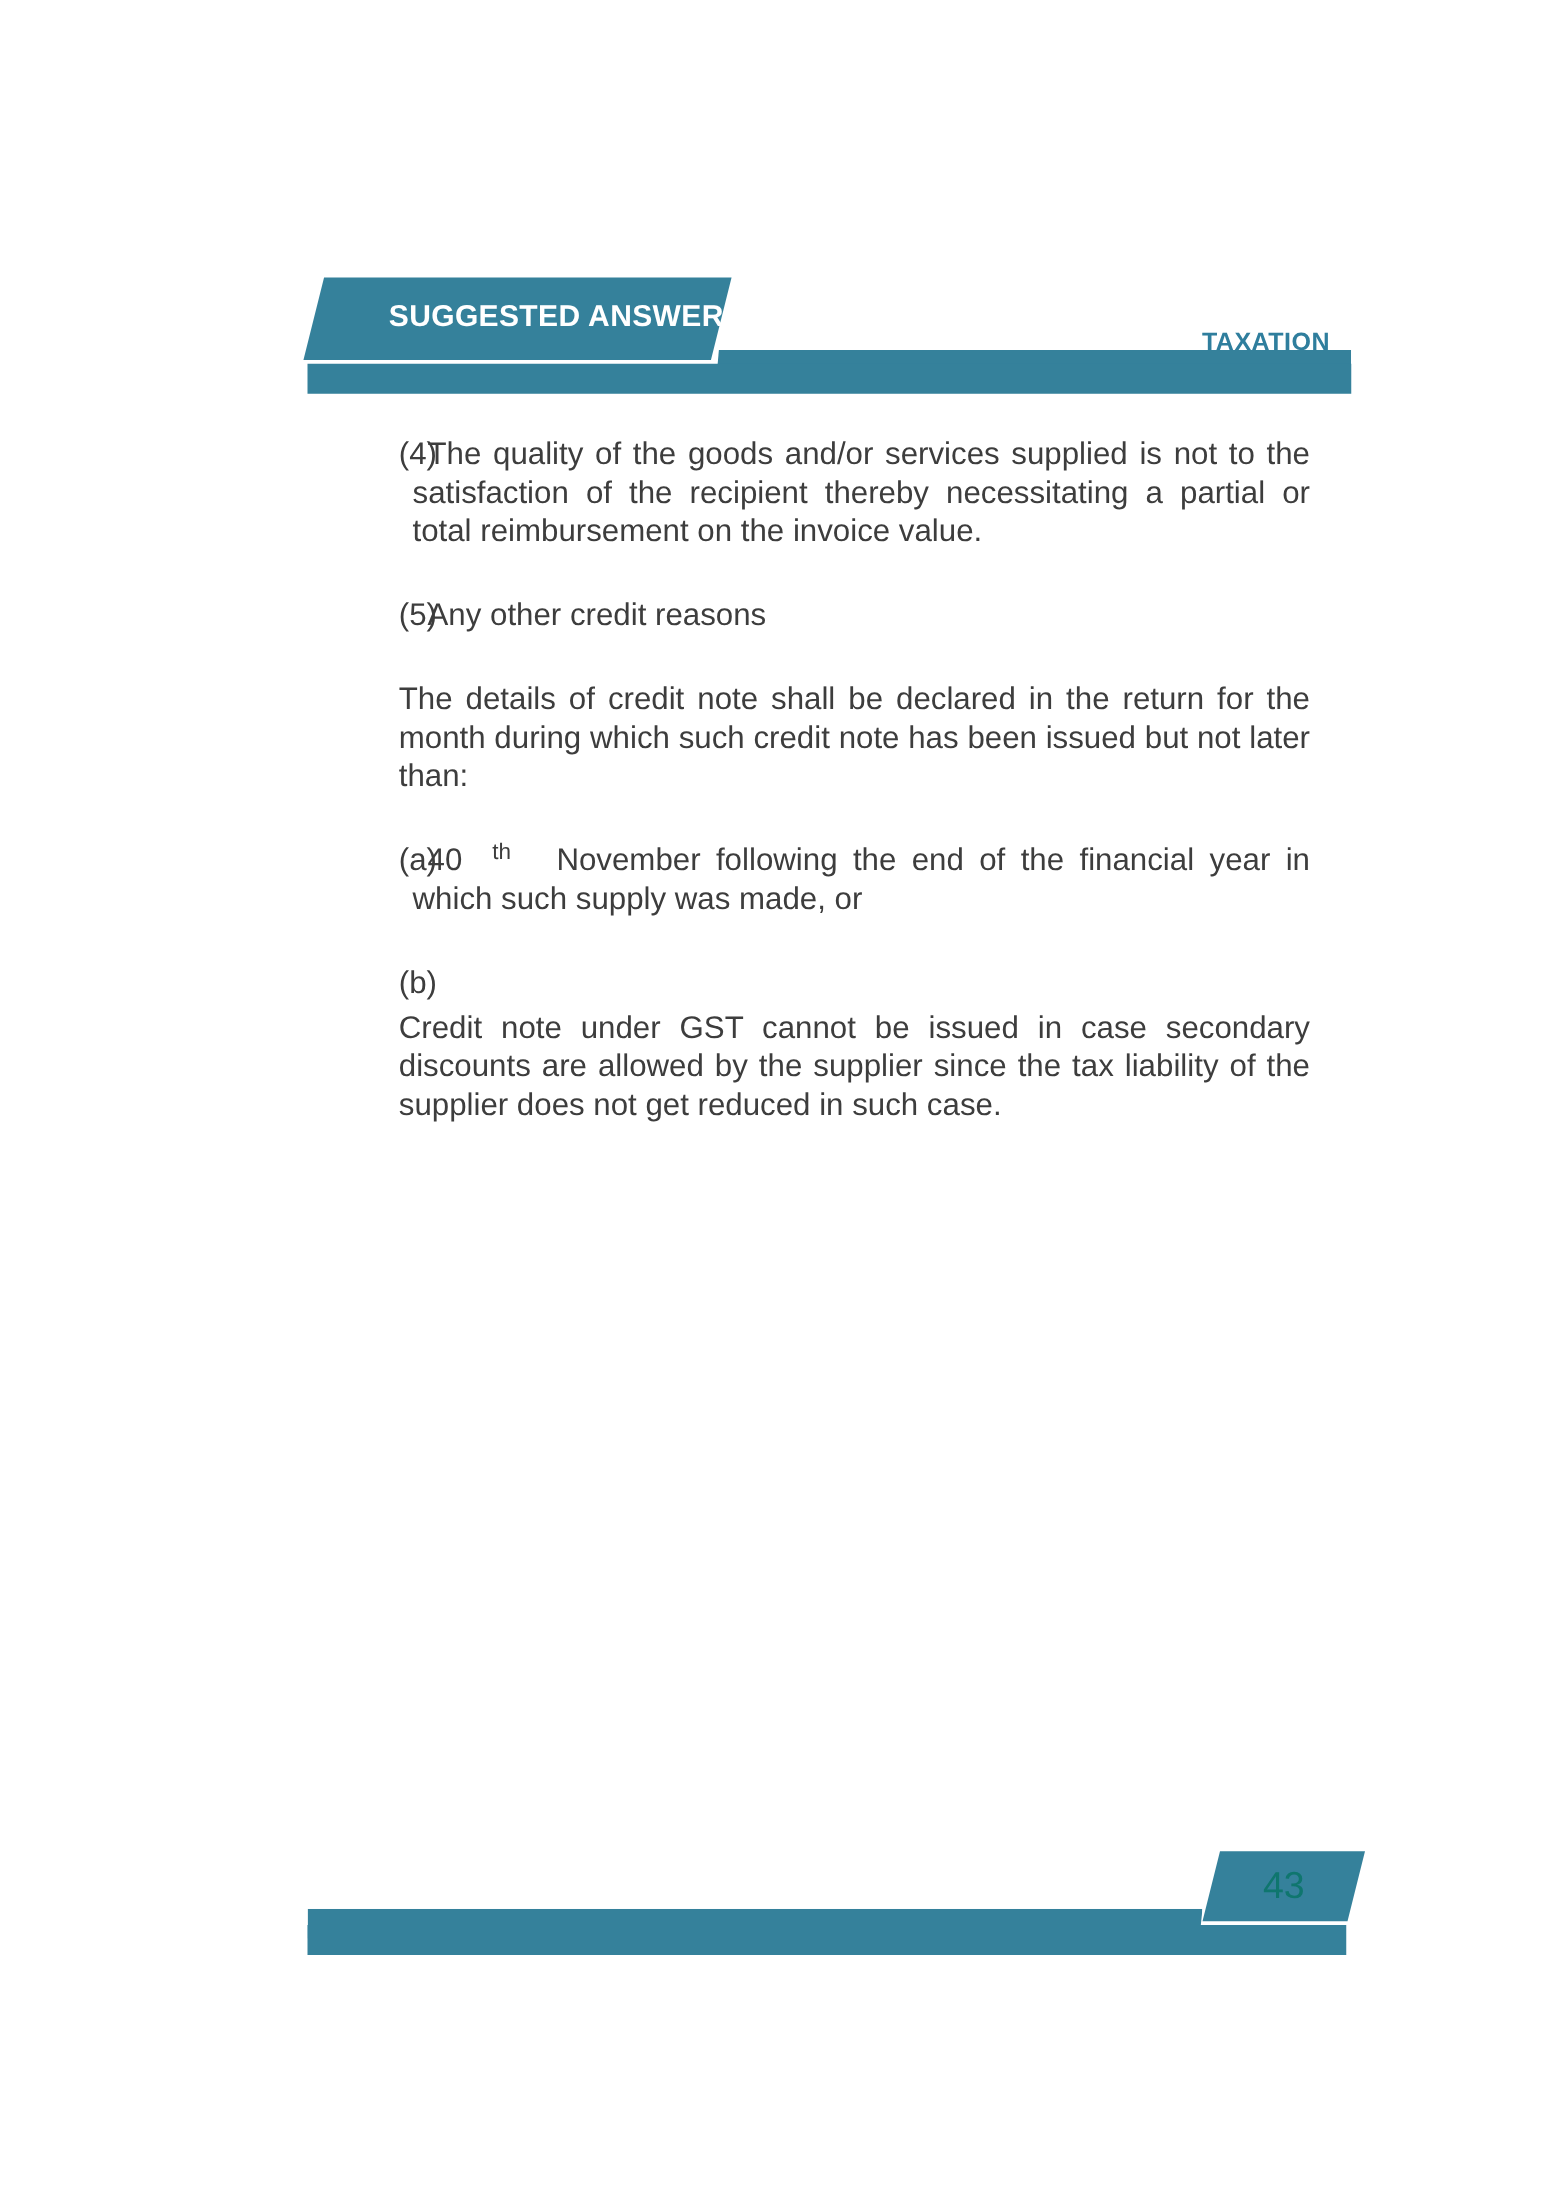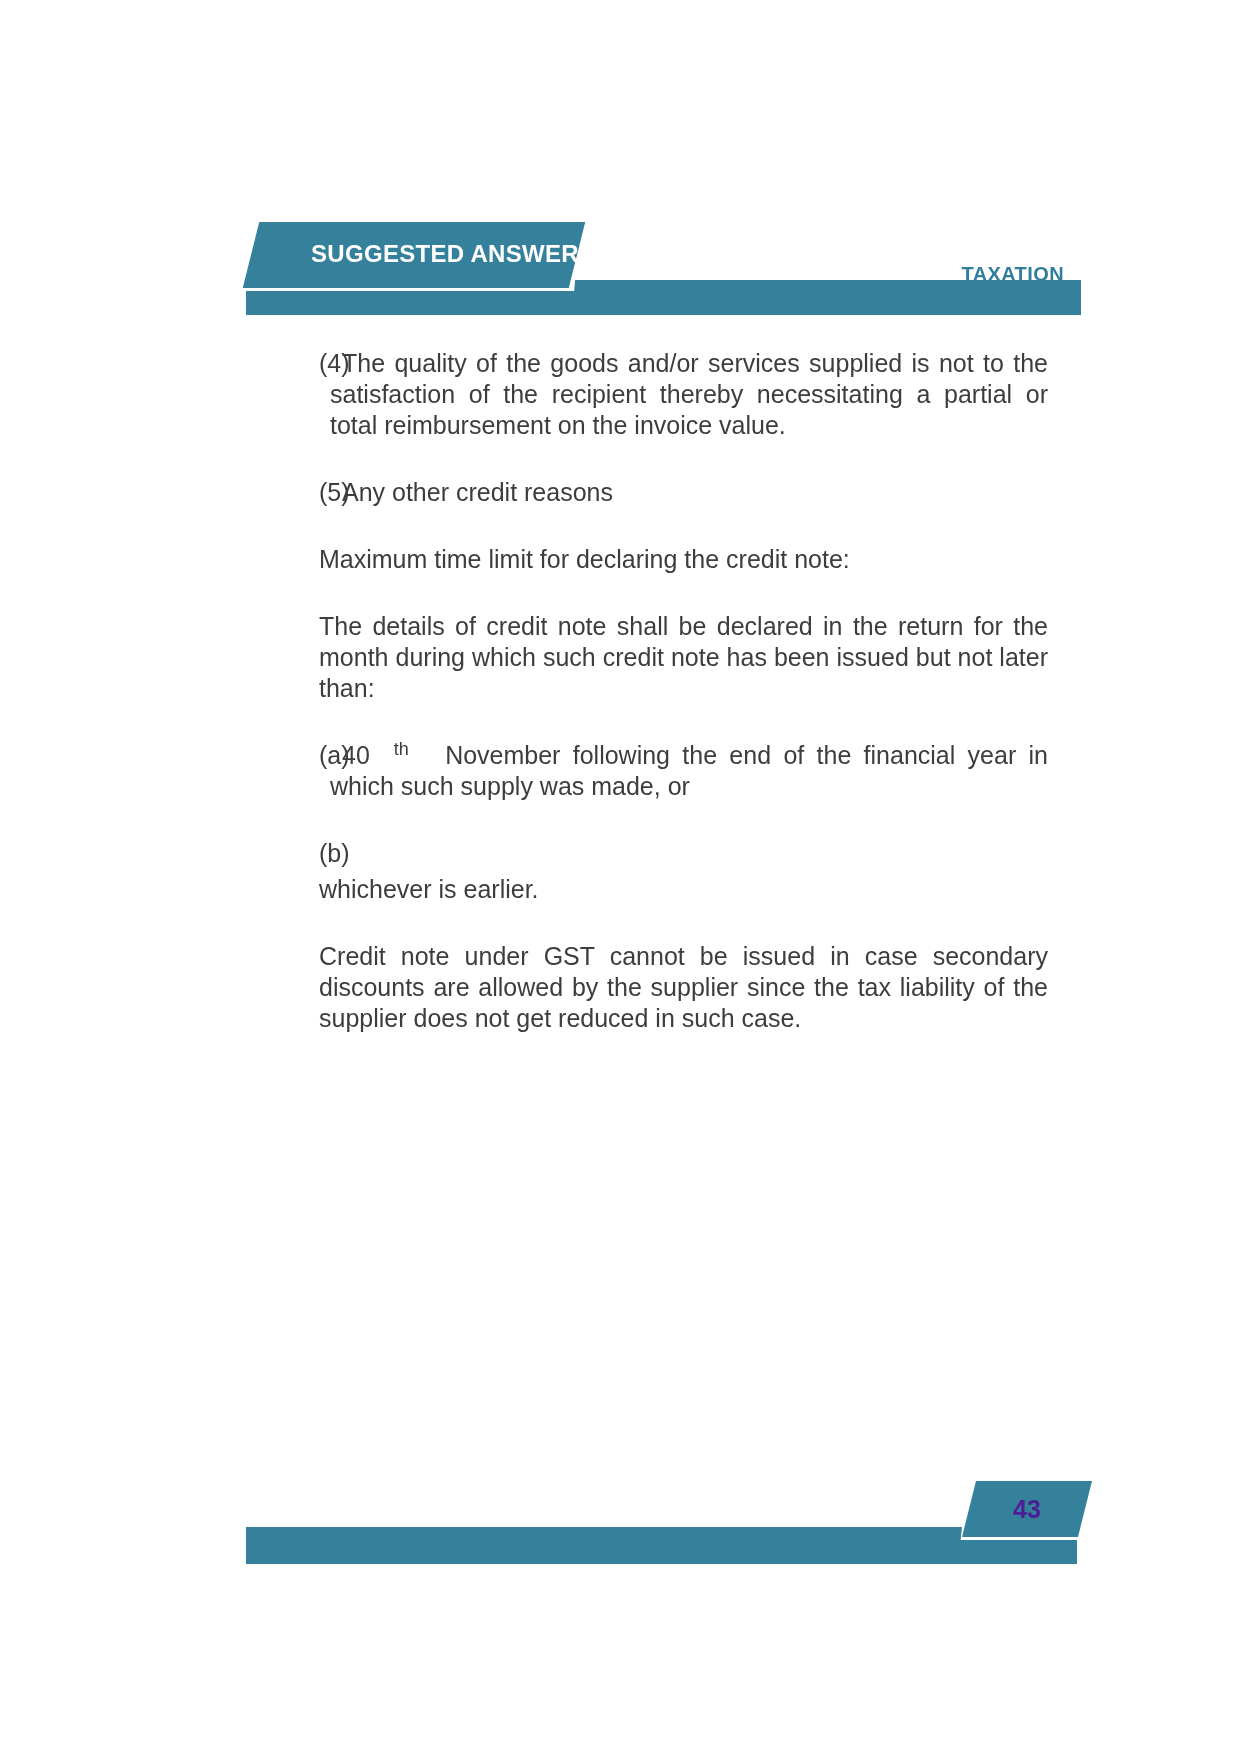--- a/index.html
+++ b/index.html
@@ -117,23 +117,23 @@
   }
   .page-number-tab::before {
     content: "";
     position: absolute;
     inset: 0;
     background: #35819B;
     transform: skewX(-14deg);
   }
   .page-number {
     position: relative;
-    color: #4c1d95;
-    font-size: 25px;
-    font-weight: bold;
+    color: #0f766e;
+    font-size: 30px;
+    font-weight: normal;
   }
   .footer-line {
     position: absolute;
     left: 222px;
     top: 1516px;
     width: 831px;
     height: 3px;
     background: #35819B;
   }
 </style>
@@ -154,34 +154,32 @@
     <p class="list-item">
       <span class="list-label">(4)</span>
       <span>The quality of the goods and/or services supplied is not to the satisfaction of the recipient thereby necessitating a partial or total reimbursement on the invoice value.</span>
     </p>
 
     <p class="list-item">
       <span class="list-label">(5)</span>
       <span>Any other credit reasons</span>
     </p>
 
-    <p>Maximum time limit for declaring the credit note:</p>
 
     <p>The details of credit note shall be declared in the return for the month during which such credit note has been issued but not later than:</p>
 
     <p class="list-item">
       <span class="list-label">(a)</span>
       <span>40</span><sup class="ordinal">th</sup><span> November following the end of the financial year in which such supply was made, or</span>
     </p>
 
     <p class="list-item">
       <span class="list-label">(b)</span>
     </p>
 
-    <p>whichever is earlier.</p>
 
     <p>Credit note under GST cannot be issued in case secondary discounts are allowed by the supplier since the tax liability of the supplier does not get reduced in such case.</p>
 
   </div>
 
   <div class="footer-bar"></div>
   <div class="page-number-tab">
     <span class="page-number">43</span>
   </div>
   <div class="footer-line"></div>

